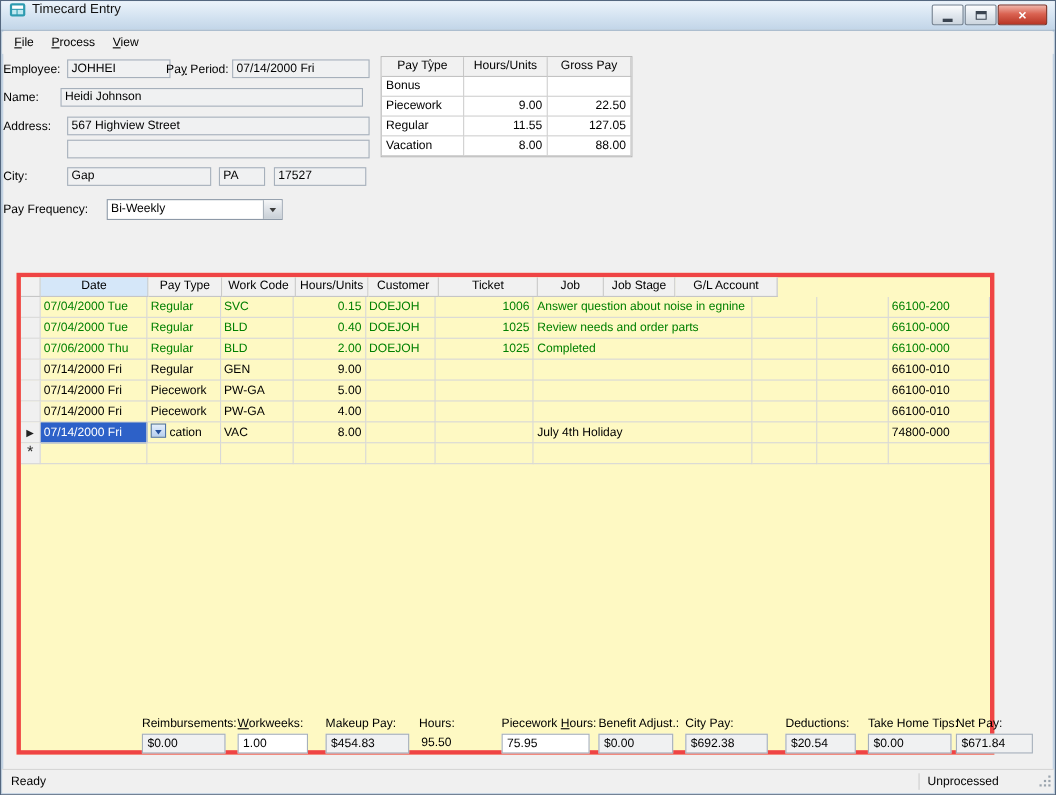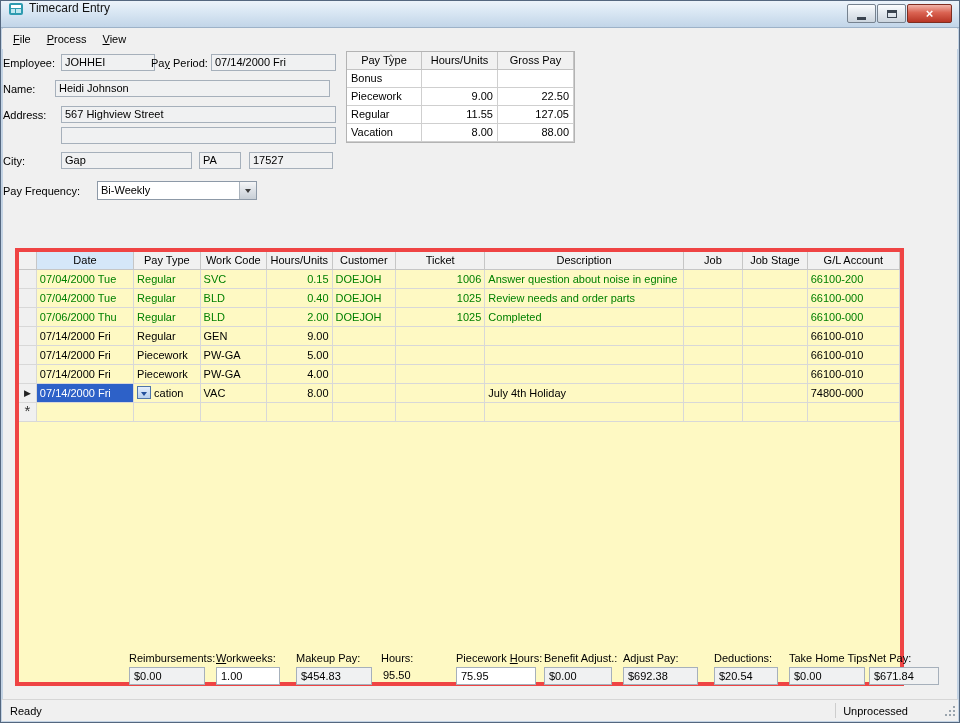--- a/index.html
+++ b/index.html
@@ -167,21 +167,20 @@
 
   <div class="tgrid">
     <div class="tg-row tg-head">
       <div class="tg-cell sel"></div>
       <div class="tg-cell tg-c0 hl">Date</div>
       <div class="tg-cell tg-c1">Pay Type</div>
       <div class="tg-cell tg-c2">Work Code</div>
       <div class="tg-cell tg-c3">Hours/Units</div>
       <div class="tg-cell tg-c4">Customer</div>
       <div class="tg-cell tg-c5">Ticket</div>
-      <div class="tg-cell tg-c6">Description</div>
       <div class="tg-cell tg-c7">Job</div>
       <div class="tg-cell tg-c8">Job Stage</div>
       <div class="tg-cell tg-c9">G/L Account</div>
     </div>
     <div>
         <div class="tg-row processed">
           <div class="tg-cell sel"></div>
           <div class="tg-cell tg-c0">07/04/2000 Tue</div>
           <div class="tg-cell tg-c1">Regular</div>
           <div class="tg-cell tg-c2">SVC</div>
@@ -298,21 +297,21 @@
 
   <span class="lbl-left" style="left:380px">Hours:</span>
   <span class="tplain" style="left:382px">95.50</span>
 
   <span class="lbl-left" style="left:455px">Piecework <u>H</u>ours:</span>
   <div class="tfield white" style="left:455px;width:80px">75.95</div>
 
   <span class="lbl-left" style="left:543px">Benefit Adjust.:</span>
   <div class="tfield" style="left:543px;width:68px">$0.00</div>
 
-  <span class="lbl-left" style="left:622px">Adjust Pay:</span>
+  <span class="lbl-left" style="left:622px">City Pay:</span>
   <div class="tfield" style="left:622px;width:75px">$692.38</div>
 
   <span class="lbl-left" style="left:713px">Deductions:</span>
   <div class="tfield" style="left:713px;width:64px">$20.54</div>
 
   <span class="lbl-left" style="left:788px">Take Home Tips:</span>
   <div class="tfield" style="left:788px;width:76px">$0.00</div>
 
   <span class="lbl-left" style="left:868px">Net Pay:</span>
   <div class="tfield" style="left:868px;width:70px">$671.84</div>

